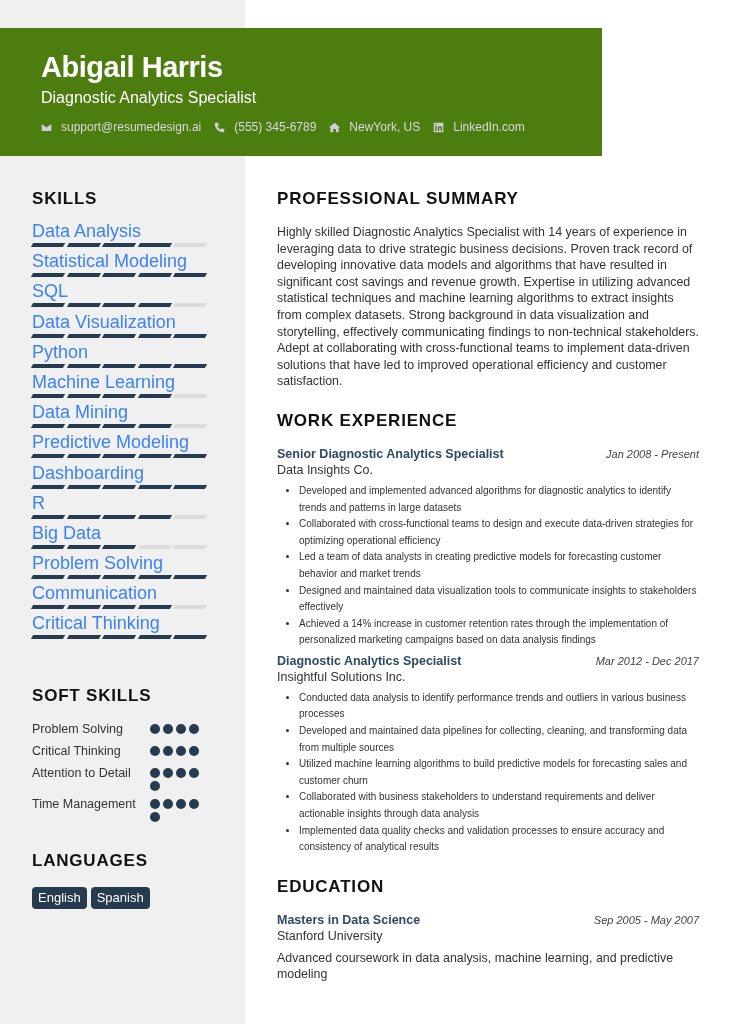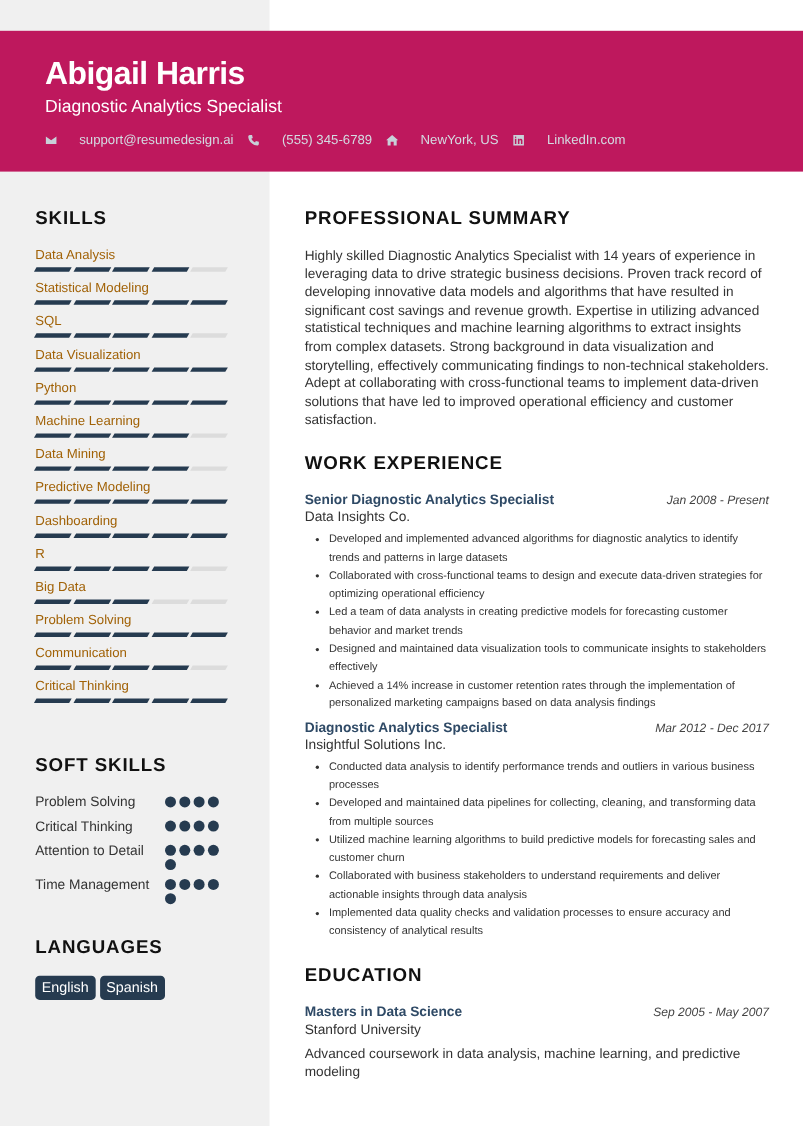--- a/index.html
+++ b/index.html
@@ -8,48 +8,48 @@
       font-family: "Liberation Sans", "DejaVu Sans", sans-serif;
       background: #ffffff;
       color: #333333;
       position: relative;
     }
     .sidebar-bg {
       position: absolute; left: 0; top: 0; width: 245px; height: 1024px;
       background: #f0f0f0;
     }
     .header {
-      position: absolute; left: 0; top: 28px; width: 730px; height: 128px;
-      background: #be185d;
+      position: absolute; left: 0; top: 28px; width: 602px; height: 128px;
+      background: #4d7c0f;
       color: #ffffff;
       padding: 22px 0 0 41px;
     }
     .header .name {
       font-size: 29px; font-weight: bold; letter-spacing: -0.5px; line-height: 34px;
     }
     .header .title {
       font-size: 16px; line-height: 22px; margin-top: 3px;
     }
     .contacts {
       display: flex; gap: 13px; margin-top: 11px; font-size: 12px; color: #d4dbe2;
       align-items: center;
     }
-    .contact { display: flex; align-items: center; gap: 20px; }
+    .contact { display: flex; align-items: center; gap: 9px; }
     .contact svg { width: 11px; height: 11px; fill: #c8d0d8; }
 
     .sidebar {
       position: absolute; left: 32px; top: 188px; width: 185px;
     }
     .section-title {
       font-size: 17px; font-weight: bold; letter-spacing: 0.8px; color: #111111;
       line-height: 22px;
     }
     .skills-list { margin-top: 14px; }
     .skill { height: 30.2px; }
-    .skill-name { font-size: 12px; line-height: 15px; color: #a16207; }
+    .skill-name { font-size: 18px; line-height: 15px; color: #3b82f6; }
     .skill-bar { display: flex; gap: 3.5px; margin-top: 4px; }
     .seg {
       width: 32px; height: 4px; background: #dcdcdc;
       transform: skewX(-30deg);
     }
     .seg.on { background: #263b50; }
 
     .soft-title { margin-top: 38px; }
     .soft-list { margin-top: 14px; }
     .soft-row { display: flex; align-items: flex-start; margin-bottom: 5px; }

